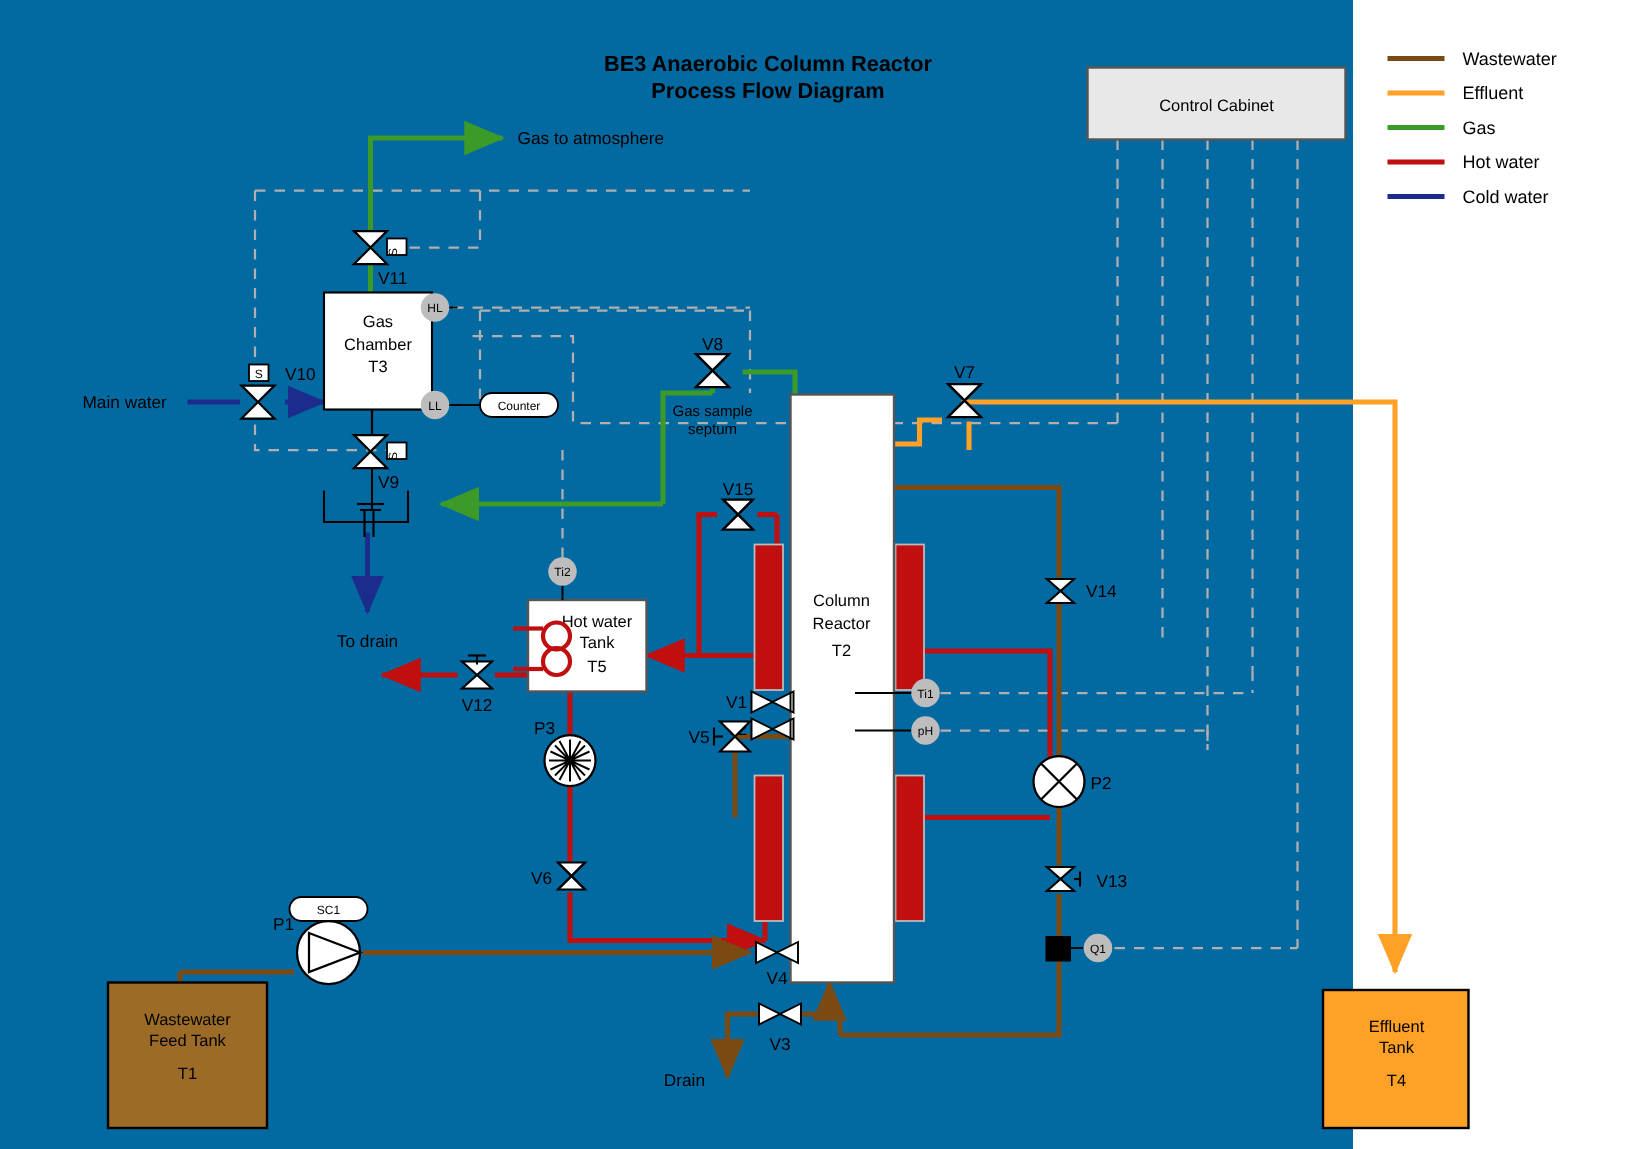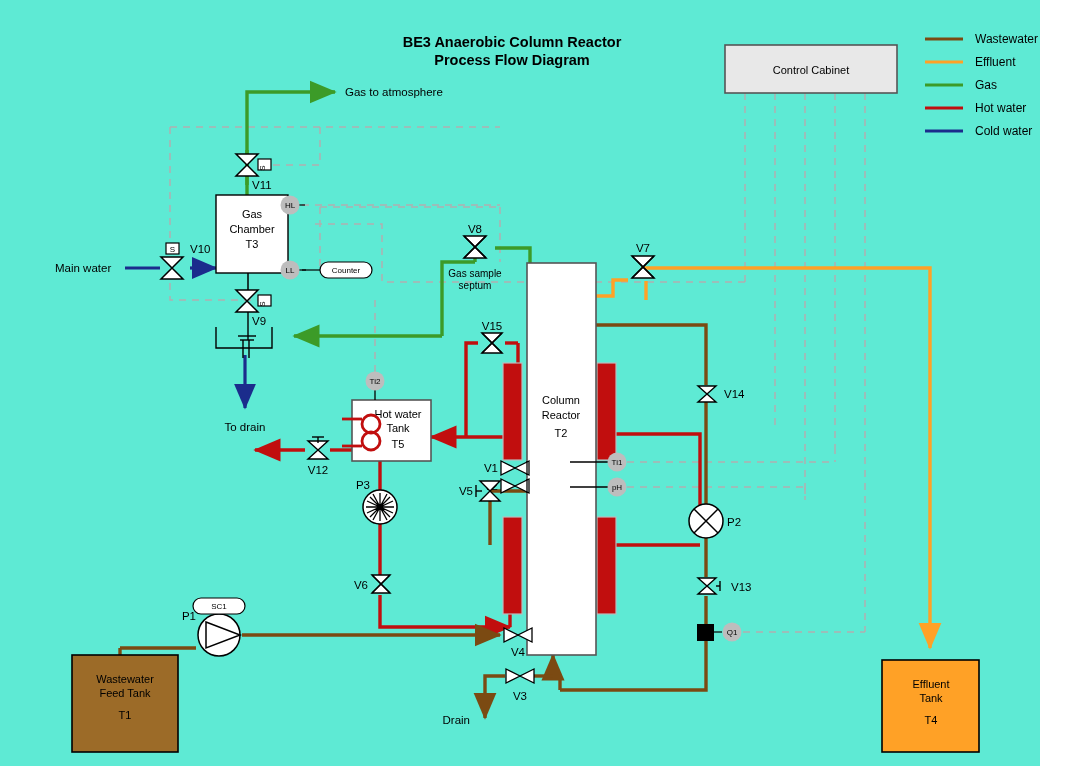--- a/index.html
+++ b/index.html
@@ -9,23 +9,23 @@
     background: #ffffff;
   }
   body {
     font-family: "Liberation Sans", sans-serif;
     width: 1088px;
     height: 766px;
     overflow: hidden;
   }
   #pfd-root {
     position: relative;
-    width: 1040px;
+    width: 902px;
     height: 766px;
-    background: #5eead4;
+    background: #0369a1;
   }
   svg#pfd {
     position: absolute;
     top: 0;
     left: 0;
     width: 1088px;
     height: 766px;
     display: block;
   }
   .ttl {

